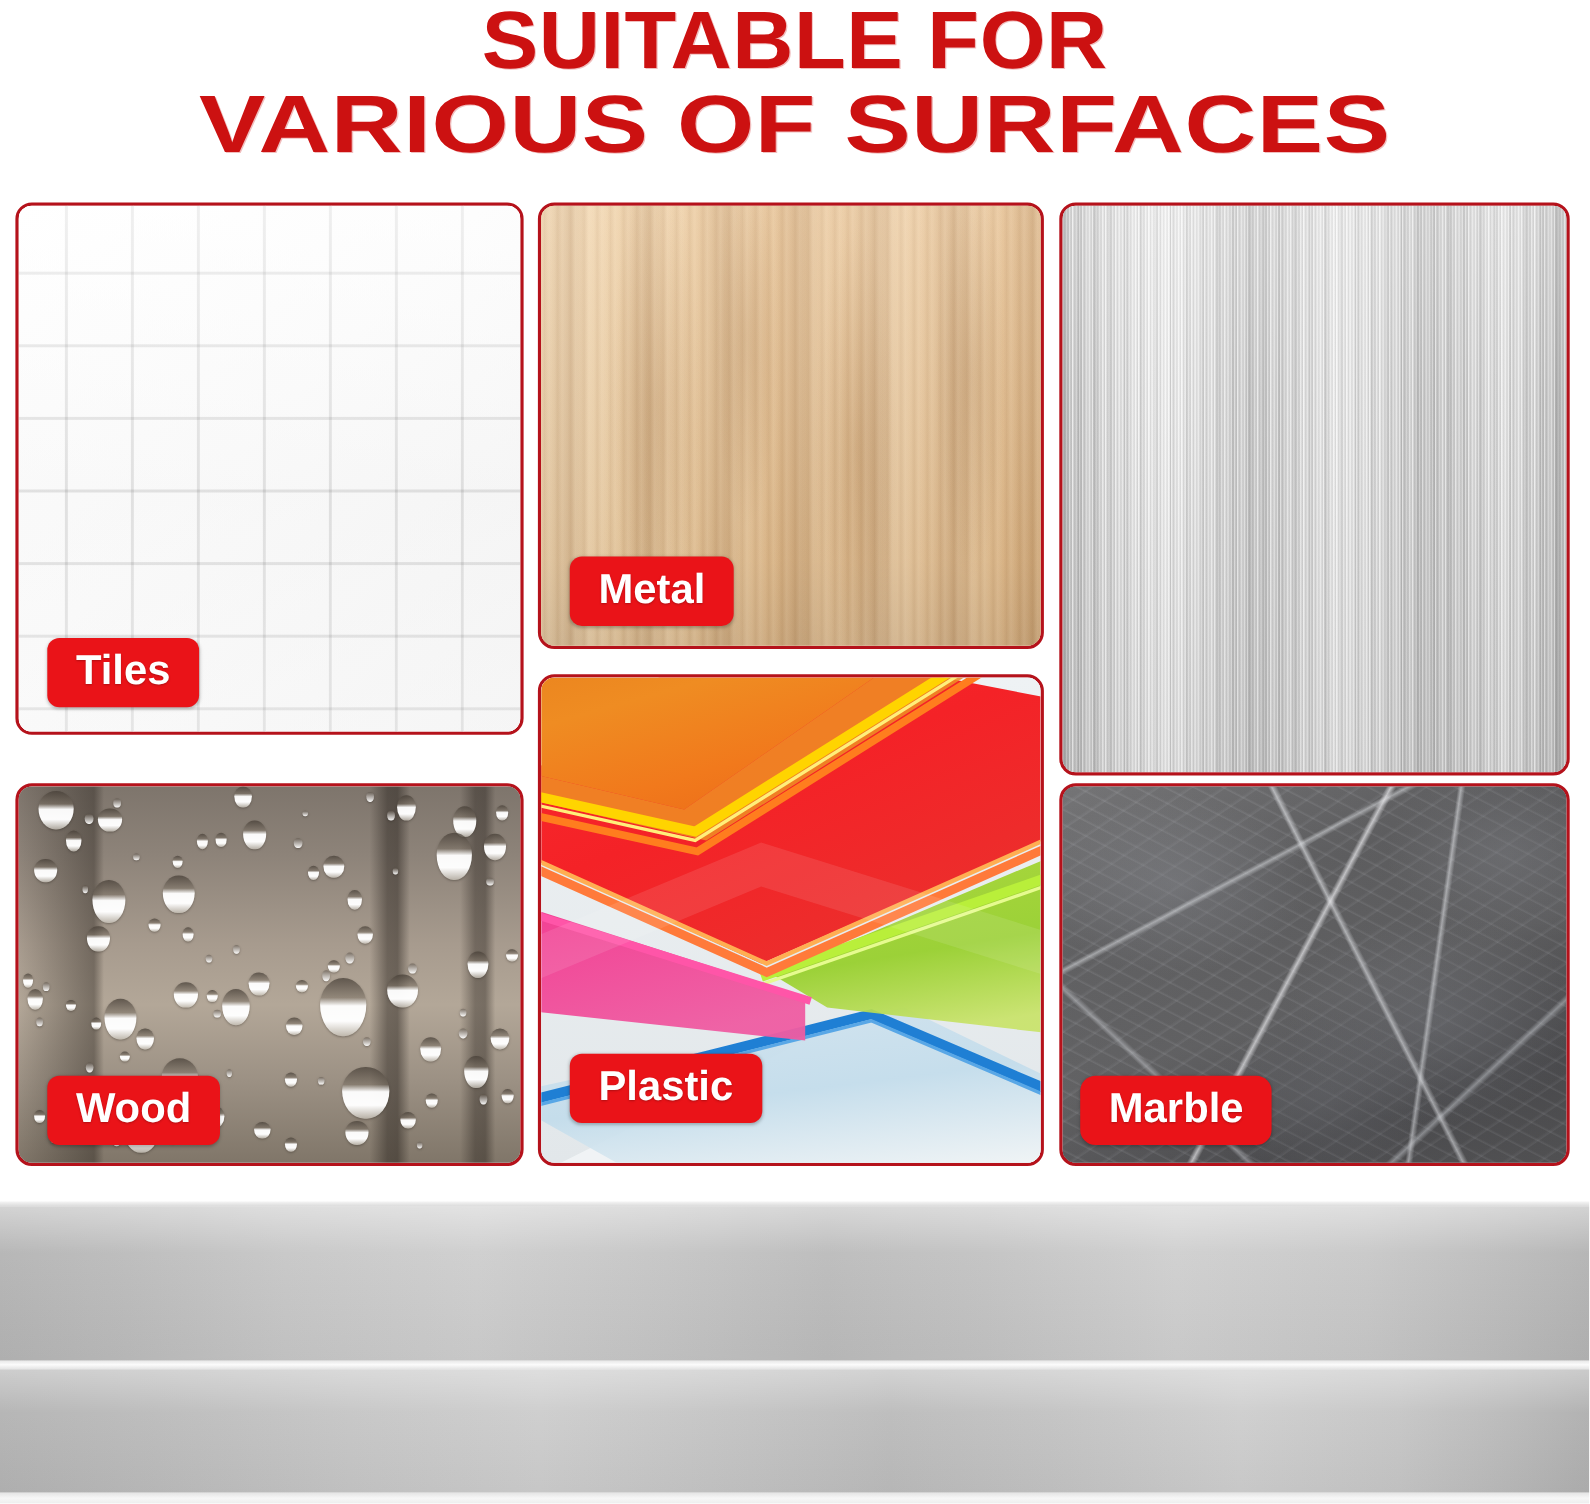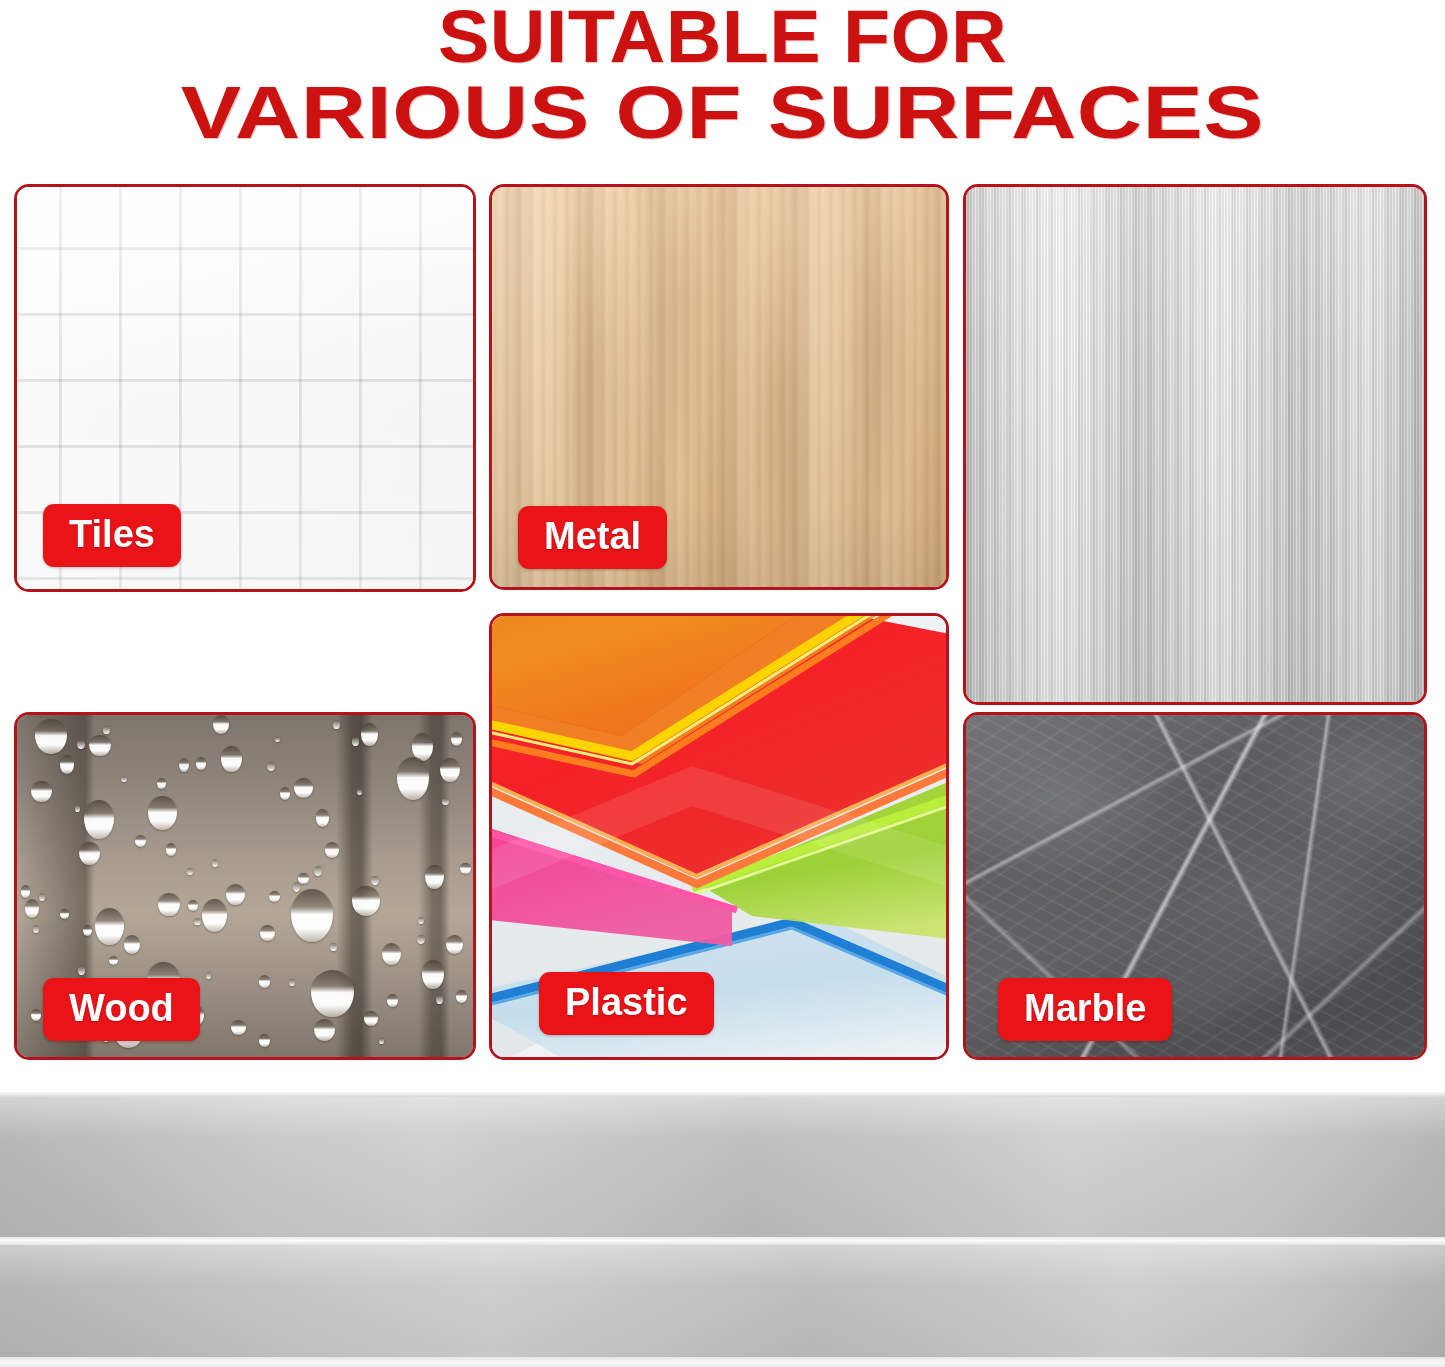--- a/index.html
+++ b/index.html
@@ -55,21 +55,21 @@
   .panel {
     position: absolute;
     box-sizing: border-box;
     border: 3px solid #b5121b;
     border-radius: 15px;
     overflow: hidden;
     background: #fff;
   }
 
   
-  .p-tiles   { left: 14px;  top: 2px;   width: 462px; height: 408px; }
+  .p-tiles   { left: 14px;  top: 2px;   width: 462px; height: 484px; }
   .p-wood    { left: 489px; top: 2px;   width: 460px; height: 406px; }
   .p-metal   { left: 963px; top: 2px;   width: 464px; height: 521px; }
   .p-glass   { left: 14px;  top: 530px; width: 462px; height: 348px; }
   .p-plastic { left: 489px; top: 431px; width: 460px; height: 447px; }
   .p-marble  { left: 963px; top: 530px; width: 464px; height: 348px; }
 
   .surface {
     position: absolute;
     inset: 0;
   }
@@ -228,22 +228,22 @@
     padding: 11px 26px 14px 26px;
     white-space: nowrap;
     text-shadow: 0 1px 2px rgba(0,0,0,0.25);
     box-shadow: 0 1px 3px rgba(0,0,0,0.25);
     user-select: none;
   }
   .badge-tiles   { left: 26px;  bottom: 22px; }
   .badge-wood    { left: 26px;  bottom: 18px; }
   .badge-metal   { left: 26px;  bottom: 20px; }
   .badge-glass   { left: 26px;  bottom: 16px; }
-  .badge-plastic { left: 26px;  bottom: 22px; margin-left: 21px; }
-  .badge-marble  { left: 32px;  bottom: 16px; }
+  .badge-plastic { left: 26px;  bottom: 36px; }
+  .badge-marble  { left: 16px;  bottom: 16px; border-radius: 14px; }
 
   
   .bottom-strip {
     position: absolute;
     left: 0;
     top: 1092px;
     width: 1445px;
     height: 275px;
     overflow: hidden;
   }

